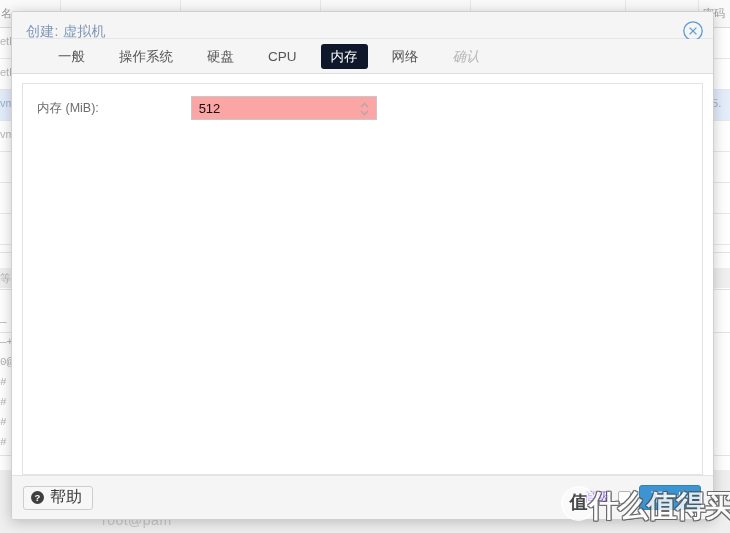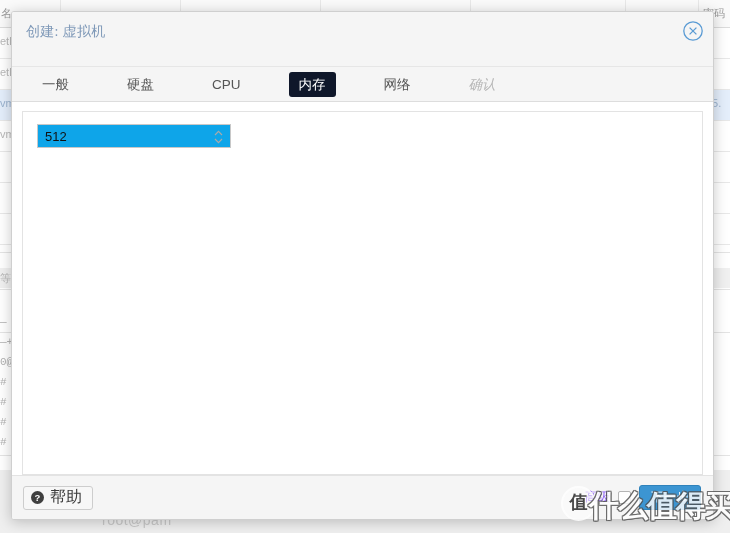--- a/index.html
+++ b/index.html
@@ -123,26 +123,25 @@
     box-shadow: 0 2px 14px rgba(0,0,0,0.22);
     box-sizing: border-box;
     overflow: hidden;
     display: flex;
     flex-direction: column;
   }
 
   
   .dlg-header {
     position: relative;
-    height: 55px;
+    height: 27px;
     background: #f5f5f5;
     border-bottom: 1px solid #e6e6e6;
     box-sizing: border-box;
     flex: 0 0 auto;
-    font-family: Liberation Serif, serif;
   }
   .dlg-title {
     position: absolute;
     left: 14px;
     top: 11px;
     font-size: 14px;
     color: #7f99b8;
     letter-spacing: 0.3px;
     white-space: nowrap;
   }
@@ -158,23 +157,22 @@
 
   
   .dlg-tabbar {
     position: relative;
     height: 35px;
     background: #f5f5f5;
     border-bottom: 1px solid #dddddd;
     box-sizing: border-box;
     display: flex;
     align-items: center;
-    padding-left: 20px;
+    padding-left: 36px;
     flex: 0 0 auto;
-    gap: 24px;
   }
   .tab {
     font-size: 13.5px;
     color: #555555;
     padding: 4px 10px;
     margin-right: 14px;
     border-radius: 3px;
     cursor: pointer;
     white-space: nowrap;
     line-height: 17px;
@@ -212,21 +210,21 @@
     width: 160px;
     font-size: 12.5px;
     color: #6d6d6d;
     white-space: nowrap;
   }
   .spinner {
     position: relative;
     width: 194px;
     height: 24px;
     border: 1px solid #c8c8c8;
-    background: #0ea5e9;
+    background: #fca5a5;
     box-sizing: border-box;
     display: flex;
     align-items: center;
   }
   .spinner-value {
     font-size: 13px;
     color: #111111;
     padding-left: 7px;
     flex: 1 1 auto;
     border: none;
@@ -438,29 +436,31 @@
       <svg width="22" height="22" viewBox="0 0 22 22">
         <circle cx="11" cy="11" r="9.2" fill="none" stroke="#5a9bd4" stroke-width="1.3"></circle>
         <line x1="7.6" y1="7.6" x2="14.4" y2="14.4" stroke="#5a9bd4" stroke-width="1.3"></line>
         <line x1="14.4" y1="7.6" x2="7.6" y2="14.4" stroke="#5a9bd4" stroke-width="1.3"></line>
       </svg>
     </div>
   </div>
 
   <div class="dlg-tabbar">
     <div class="tab">一般</div>
+    <div class="tab">操作系统</div>
     <div class="tab">硬盘</div>
     <div class="tab">CPU</div>
     <div class="tab active">内存</div>
     <div class="tab">网络</div>
     <div class="tab disabled">确认</div>
   </div>
 
   <div class="dlg-body">
     <div class="form-row">
+      <div class="form-label">内存 (MiB):</div>
       <div class="spinner">
         <input class="spinner-value" type="text" value="512" style="">
         <div class="spinner-btns">
           <div class="spin-chev">
             <svg width="9" height="6" viewBox="0 0 9 6">
               <polyline points="1,5 4.5,1.3 8,5" fill="none" stroke="#a9a9a9" stroke-width="1.2"></polyline>
             </svg>
           </div>
           <div class="spin-chev" style="margin-top:2px;">
             <svg width="9" height="6" viewBox="0 0 9 6">

